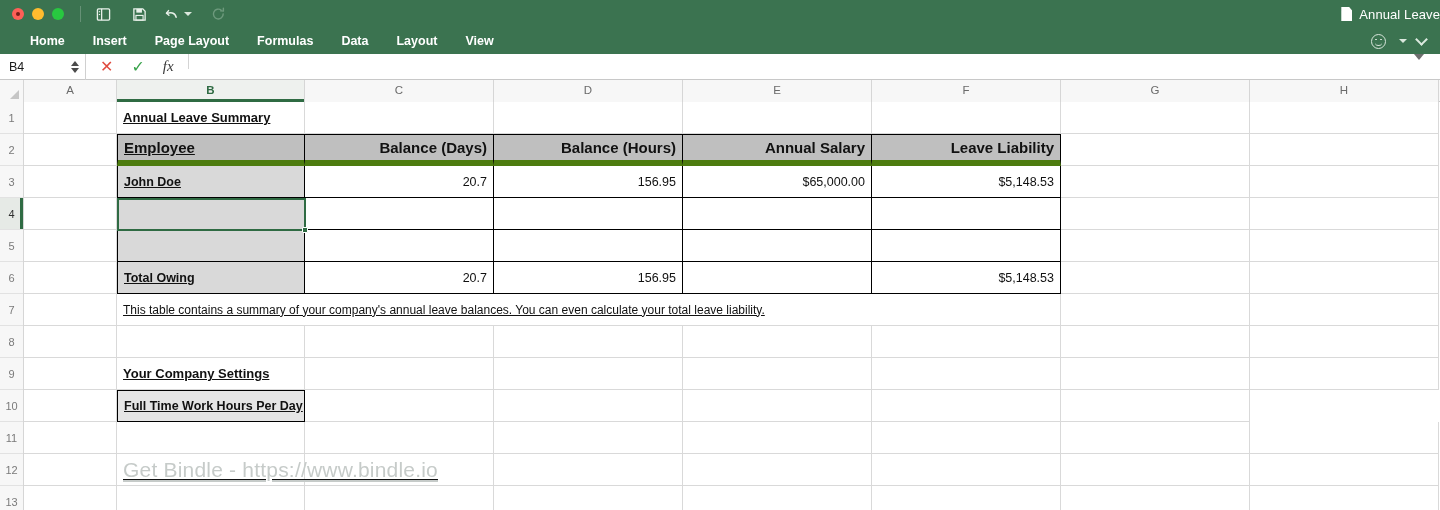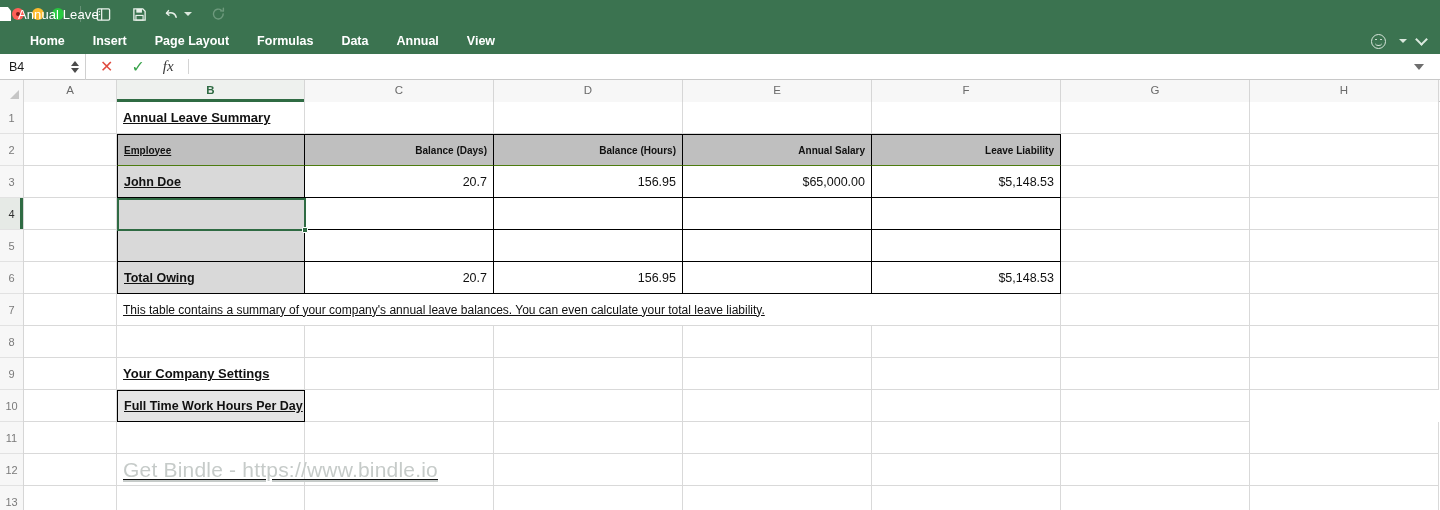--- a/index.html
+++ b/index.html
@@ -40,21 +40,21 @@
     display:flex; align-items:center; justify-content:center;
     color:#e9f1ea;
   }
   .caret-dn {
     width:0;height:0;border-left:4px solid transparent;border-right:4px solid transparent;
     border-top:4px solid #dbe8dd; margin-left:3px;
   }
 
   .doc-title {
     position:absolute; left:0; right:0; top:0; height:28px;
-    display:flex; align-items:center; justify-content:flex-start;
+    display:flex; align-items:center; justify-content:flex-end;
     gap:7px; pointer-events:none;
   }
   .doc-title .label {
     color:#ffffff; font-size:13px; font-weight:400; letter-spacing:.1px;
   }
   .file-glyph {
     width:11px; height:14px; background:#ffffff; position:relative;
     clip-path: polygon(0 0, 72% 0, 100% 26%, 100% 100%, 0 100%);
   }
 
@@ -110,21 +110,21 @@
     border-bottom:1.5px solid #d8e6db; border-radius:0 0 6px 6px;
   }
   .chev {
     width:9px;height:9px;border-right:2px solid #dce9df;border-bottom:2px solid #dce9df;
     transform:rotate(45deg); margin-top:-4px;
   }
 
   
   .formulabar {
     height: 26px; background:#ffffff;
-    display:flex; align-items:center;
+    display:flex; 
     border-bottom:1px solid #c8c8c8;
   }
   .namebox {
     width: 86px; height:26px;
     display:flex; align-items:center; justify-content:space-between;
     padding: 0 6px 0 9px;
     border-right:1px solid #d0d0d0;
   }
   .namebox .nb-val { font-size:12.5px; color:#1a1a1a; }
   .spinner { display:flex; flex-direction:column; gap:2px; }
@@ -208,22 +208,22 @@
     position:relative;
     overflow:visible;
     white-space:nowrap;
   }
   .cell.r  { justify-content:flex-end; }
   .cell.l  { justify-content:flex-start;text-decoration:underline; }
 
   
   .tbl-title { font-weight:700; font-size:13px; }
   .tbl-head {
-    background:#bfbfbf; font-weight:700; font-size:10px;
-    border-top:1px solid #000; border-bottom:1px solid #4d7c0f;
+    background:#bfbfbf; font-weight:700; font-size:15px;
+    border-top:1px solid #000; border-bottom:6px solid #4d7c0f;
     border-right:1px solid #000;
   }
   .tbl-head.first { border-left:1px solid #000; }
   .tbl-body {
     border-right:1px solid #000; border-bottom:1px solid #000;
   }
   .tbl-body.first { border-left:1px solid #000; }
   .tbl-label { background:#d9d9d9; font-weight:700; }
   .tbl-blank { background:#d9d9d9; }
 
@@ -311,21 +311,21 @@
   </div>
 
 </div>
 
 <div class="menubar">
   <div class="menu-item">Home</div>
   <div class="menu-item">Insert</div>
   <div class="menu-item">Page Layout</div>
   <div class="menu-item">Formulas</div>
   <div class="menu-item">Data</div>
-  <div class="menu-item">Annual</div>
+  <div class="menu-item">Layout</div>
   <div class="menu-item">View</div>
 
   <div class="menu-right">
     <span class="smiley"></span>
     <span class="caret-dn"></span>
     <span class="chev"></span>
   </div>
 </div>
 
 <div class="formulabar">

